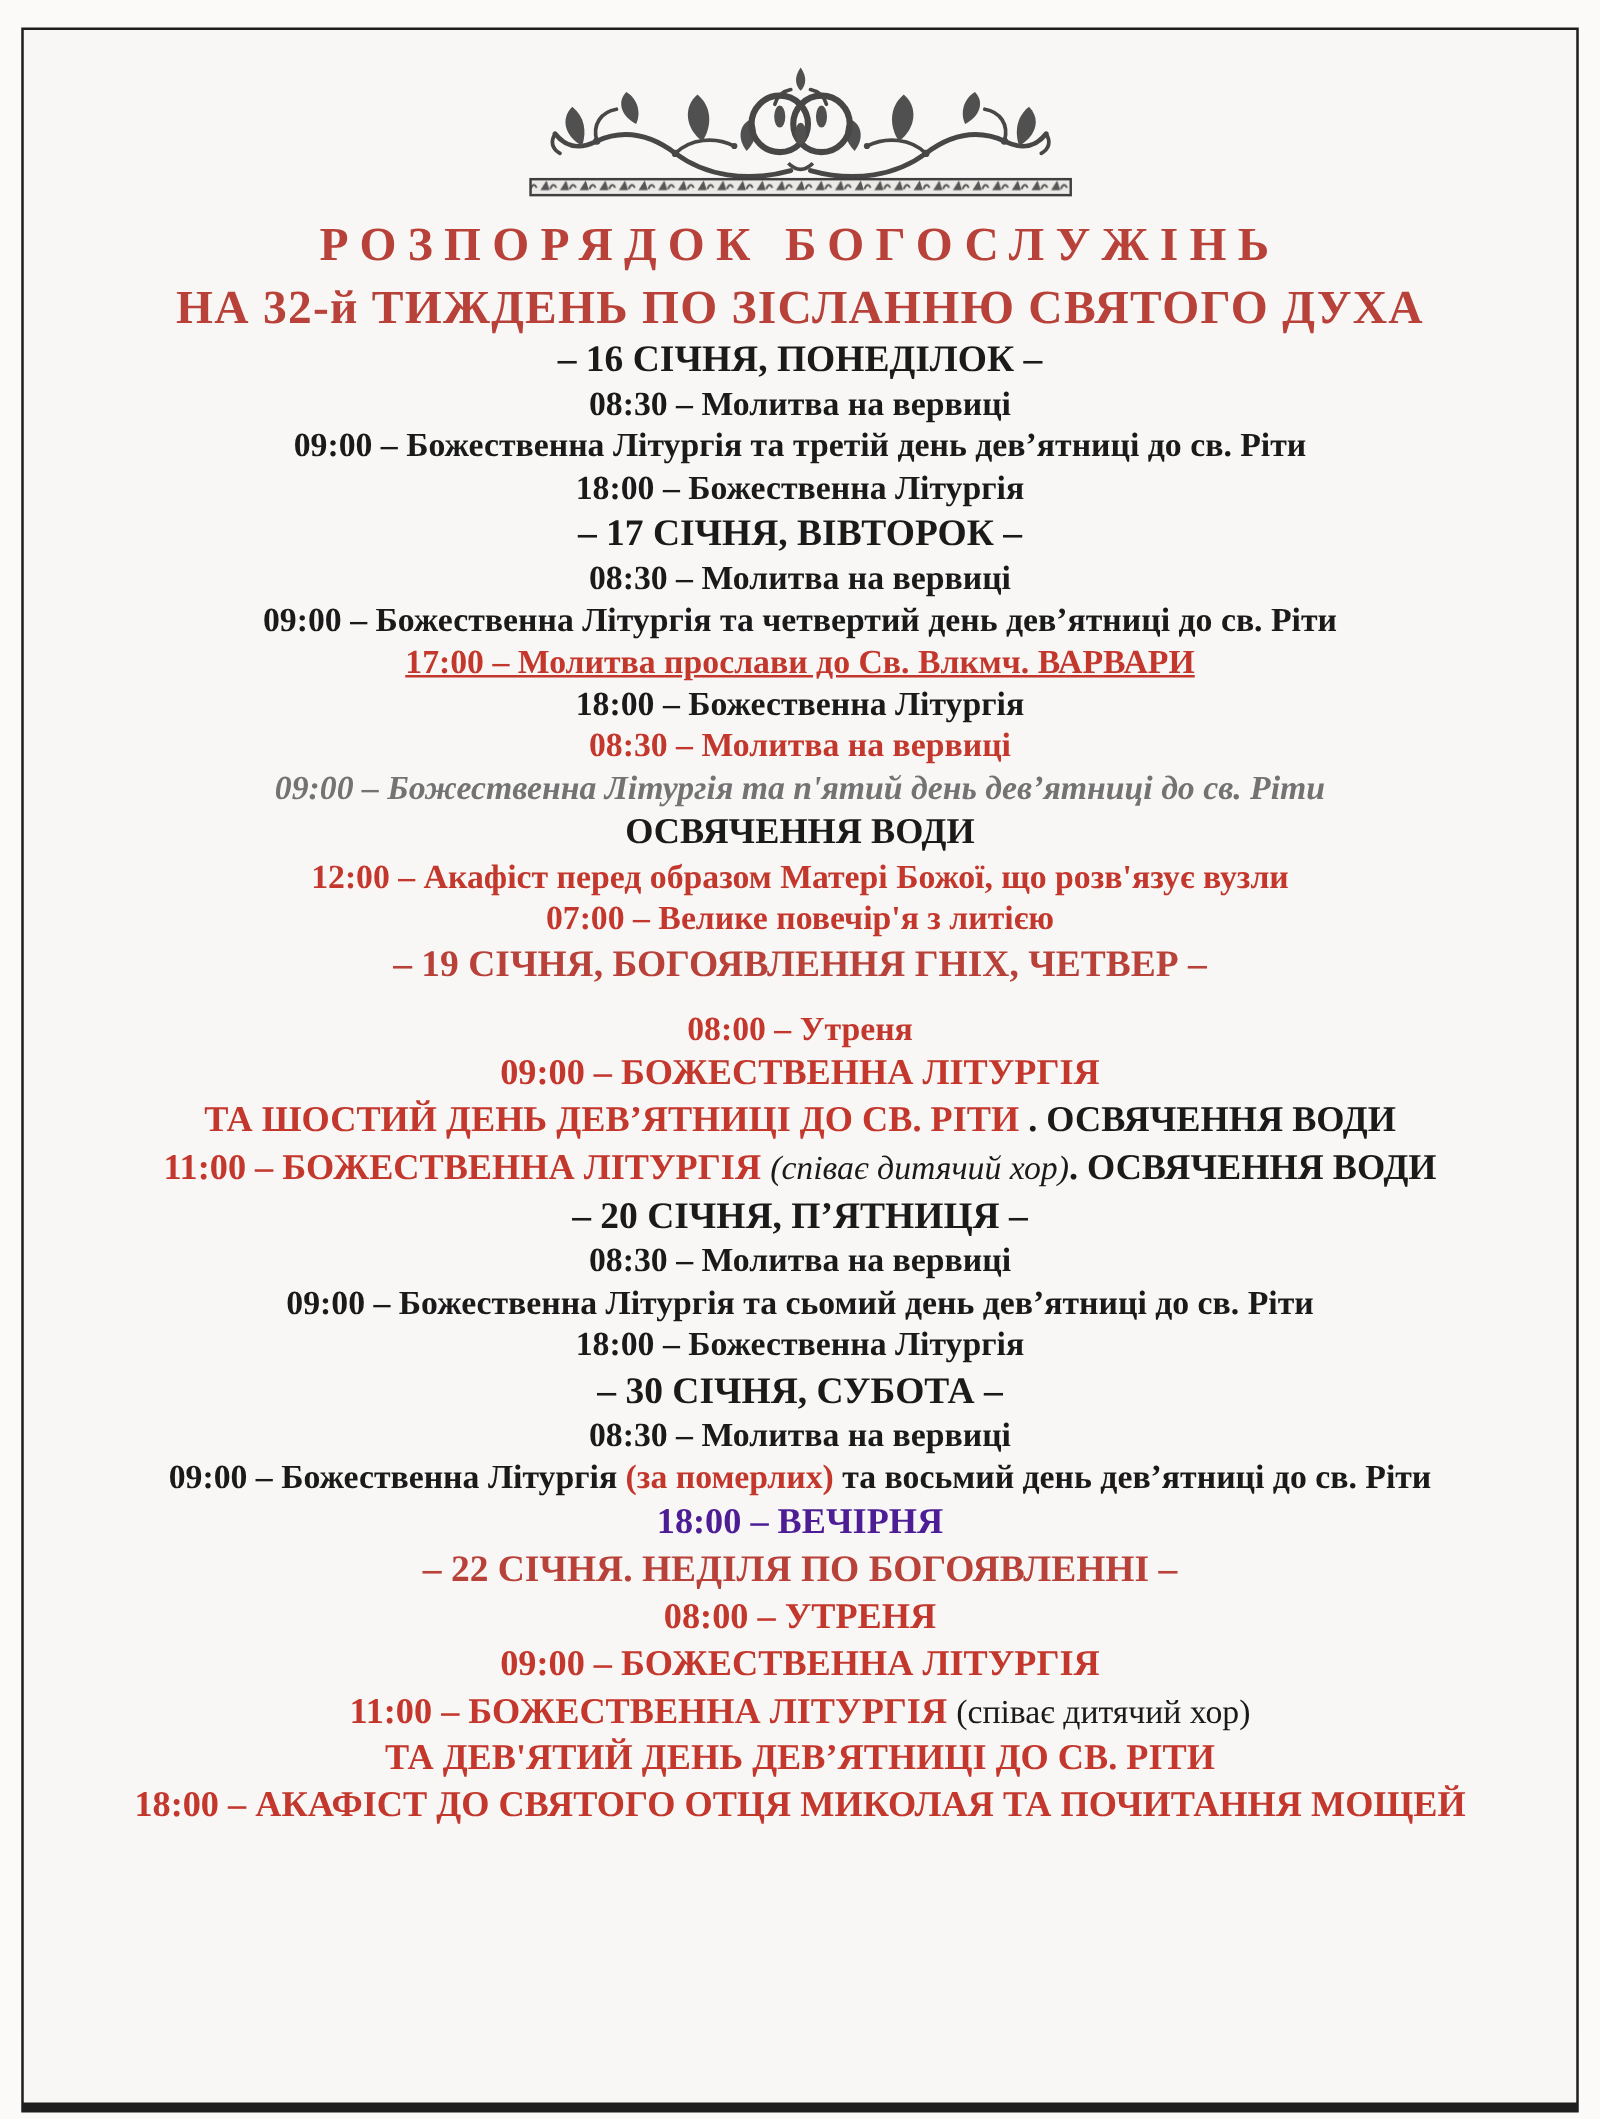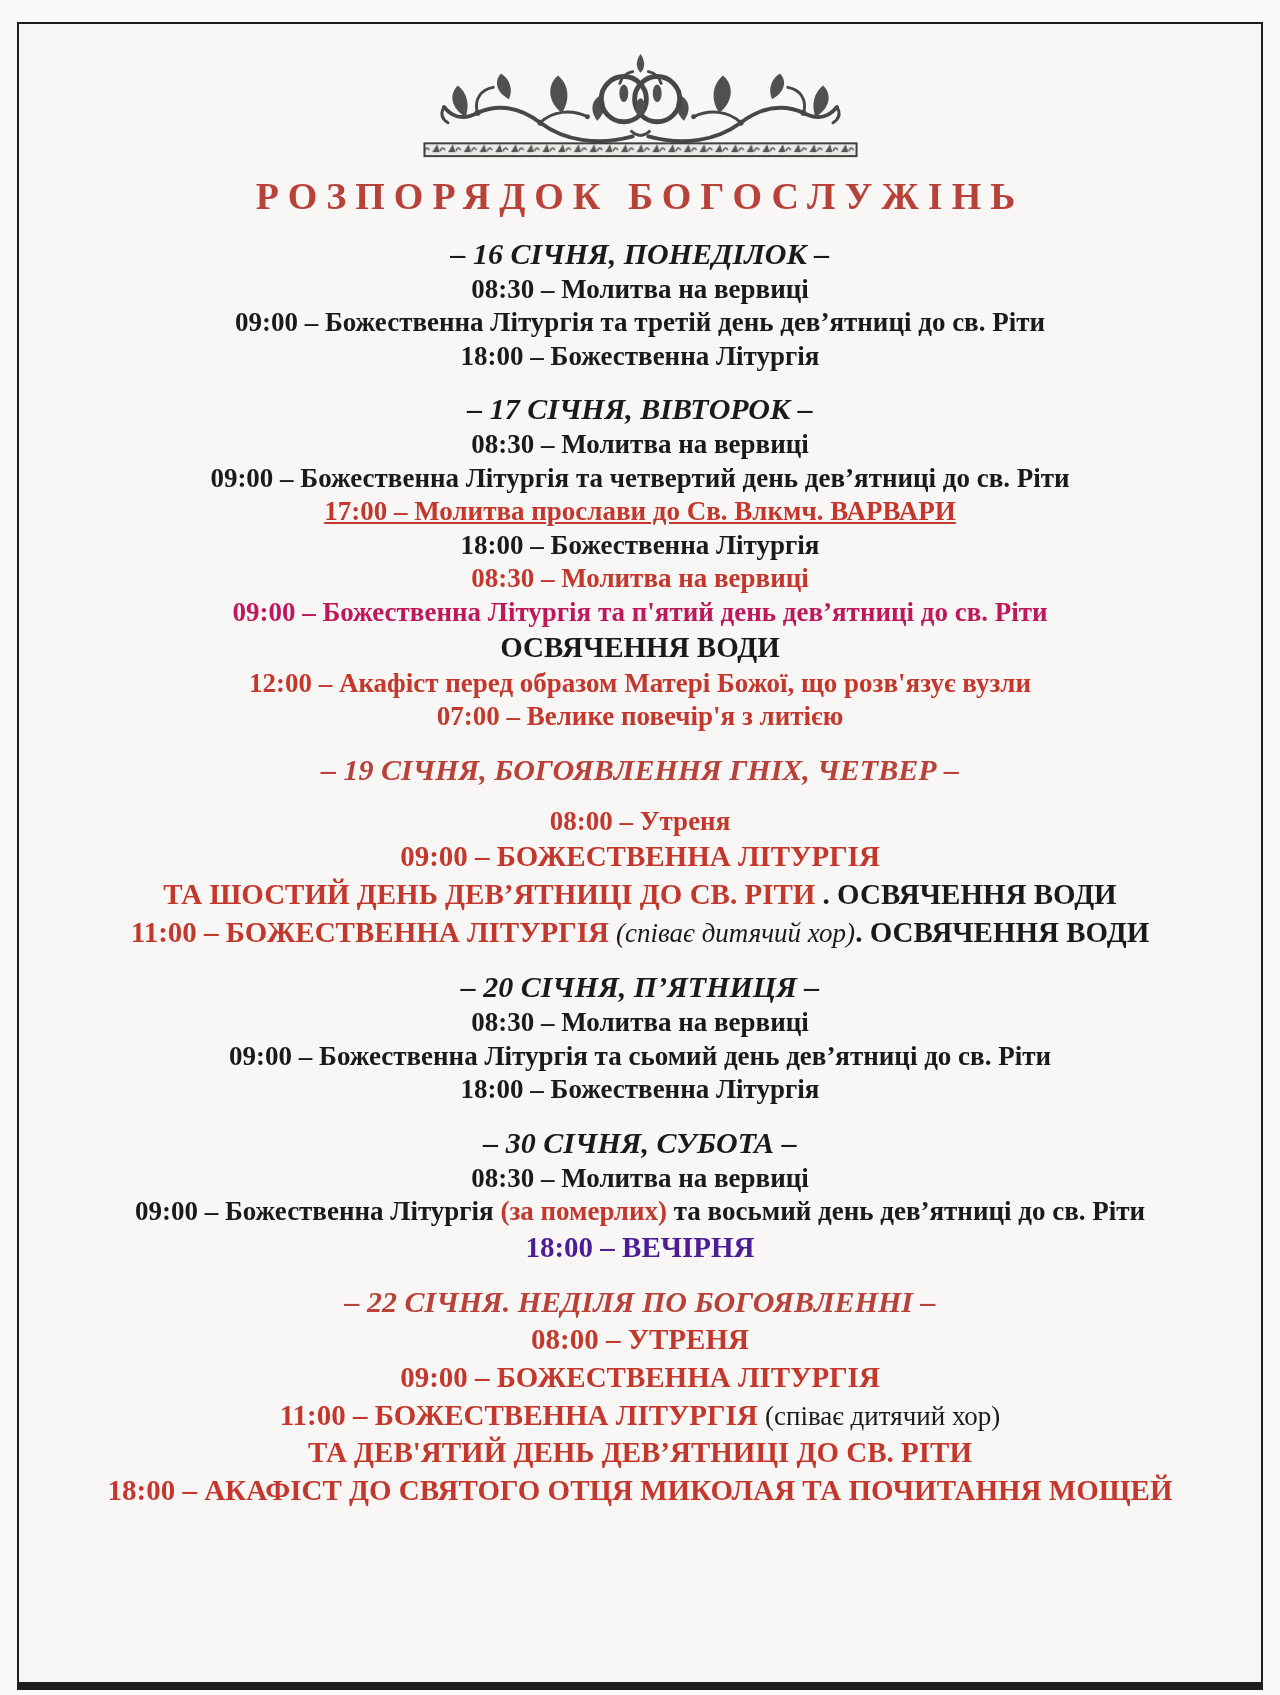--- a/index.html
+++ b/index.html
@@ -17,21 +17,21 @@
     box-sizing:border-box;height:100%;
     padding:24px 28px 10px;
     display:flex;flex-direction:column;align-items:center;
     text-align:center;
   }
   .ornament{margin-top:4px;}
   .title-line{font-weight:bold;white-space:nowrap;}
   .title-line1{margin-top:12px;font-size:38px;letter-spacing:9px;}
   .title-line2{margin-top:6px;font-size:38px;letter-spacing:1px;}
   .day-section{display:flex;flex-direction:column;align-items:center;}
-  .day-header{font-weight:bold;margin-top:16px;white-space:nowrap;font-style:italic;}
+  .day-header{font-weight:bold;white-space:nowrap;}
   .day-header.normal{font-size:30px;line-height:1.3;}
   .day-header.medium{font-size:30px;line-height:1.3;}
   .day-header.large{font-size:34px;line-height:1.35;letter-spacing:.5px;}
   .day-header.gap-after{margin-bottom:16px;}
   .line{font-weight:bold;font-size:27px;line-height:1.24;white-space:nowrap;}
   .line.caps{font-size:29px;line-height:1.3;}
   .seg{font-weight:bold;}
   .seg.nobold{font-weight:normal;}
   .seg.italic{font-style:italic;}
   .seg.body{font-size:27px;}
@@ -72,38 +72,39 @@
       <ellipse cx="213" cy="42" rx="4.5" ry="9" fill="#505050"></ellipse>
       <ellipse cx="247" cy="42" rx="4.5" ry="9" fill="#505050"></ellipse>
       <ellipse cx="230" cy="56" rx="4.5" ry="9" fill="#505050"></ellipse>
       <path d="M230 2 C225 9 225 16 230 21 C235 16 235 9 230 2 Z" fill="#505050"></path>
       <path d="M222 20 q-10 2 -13 12 M238 20 q10 2 13 12" fill="none" stroke="#474747" stroke-width="3" stroke-linecap="round"></path>
       <path d="M220 80 q10 10 20 0" fill="none" stroke="#474747" stroke-width="3"></path>
       <rect x="10" y="93" width="440" height="13" fill="url(#orn-teeth)" stroke="#3f3f3f" stroke-width="2"></rect>
     </svg>
 
     <div class="title-line title-line1" style="color: rgb(184, 66, 58);">РОЗПОРЯДОК БОГОСЛУЖІНЬ</div>
+    <div class="title-line title-line2" style="color: rgb(184, 66, 58);">НА 32-й ТИЖДЕНЬ ПО ЗІСЛАННЮ СВЯТОГО ДУХА</div>
 
     <div id="schedule" style="display:flex;flex-direction:column;align-items:center;">
         <section class="day-section">
           <div class="day-header normal" style="color: rgb(26, 26, 26);">– 16 СІЧНЯ, ПОНЕДІЛОК –</div>
           <div class="line"><span class="seg" style="color: rgb(26, 26, 26);">08:30 – Молитва на вервиці</span></div>
           <div class="line"><span class="seg" style="color: rgb(26, 26, 26);">09:00 – Божественна Літургія та третій день дев’ятниці до св. Ріти</span></div>
           <div class="line"><span class="seg" style="color: rgb(26, 26, 26);">18:00 – Божественна Літургія</span></div>
         </section>
         <section class="day-section">
           <div class="day-header normal" style="color: rgb(26, 26, 26);">– 17 СІЧНЯ, ВІВТОРОК –</div>
           <div class="line"><span class="seg" style="color: rgb(26, 26, 26);">08:30 – Молитва на вервиці</span></div>
           <div class="line"><span class="seg" style="color: rgb(26, 26, 26);">09:00 – Божественна Літургія та четвертий день дев’ятниці до св. Ріти</span></div>
           <div class="line"><span class="seg" style="color: rgb(195, 55, 44); text-decoration: underline;">17:00 – Молитва прослави до Св. Влкмч. ВАРВАРИ</span></div>
           <div class="line"><span class="seg" style="color: rgb(26, 26, 26);">18:00 – Божественна Літургія</span></div>
         </section>
         <section class="day-section">
           <div class="line"><span class="seg" style="color: rgb(195, 55, 44);">08:30 – Молитва на вервиці</span></div>
-          <div class="line"><span class="seg" style="color: #be185d;">09:00 – Божественна Літургія та п'ятий день дев’ятниці до св. Ріти</span></div>
+          <div class="line"><span class="seg" style="color: #737373; font-style: italic;">09:00 – Божественна Літургія та п'ятий день дев’ятниці до св. Ріти</span></div>
           <div class="line caps"><span class="seg" style="color: rgb(26, 26, 26);">ОСВЯЧЕННЯ ВОДИ</span></div>
           <div class="line"><span class="seg" style="color: rgb(195, 55, 44);">12:00 –  Акафіст перед образом Матері Божої, що розв'язує вузли</span></div>
           <div class="line"><span class="seg" style="color: rgb(195, 55, 44);">07:00 – Велике повечір'я з литією</span></div>
         </section>
         <section class="day-section">
           <div class="day-header medium gap-after" style="color: rgb(184, 66, 58);">– 19 СІЧНЯ, БОГОЯВЛЕННЯ ГНІХ, ЧЕТВЕР –</div>
           <div class="line"><span class="seg" style="color: rgb(195, 55, 44);">08:00 – Утреня</span></div>
           <div class="line caps"><span class="seg" style="color: rgb(195, 55, 44);">09:00 – БОЖЕСТВЕННА ЛІТУРГІЯ</span></div>
           <div class="line caps"><span class="seg" style="color: rgb(195, 55, 44);">ТА ШОСТИЙ ДЕНЬ ДЕВ’ЯТНИЦІ ДО СВ. РІТИ </span><span class="seg" style="color: rgb(26, 26, 26);">. ОСВЯЧЕННЯ ВОДИ</span></div>
           <div class="line caps"><span class="seg" style="color: rgb(195, 55, 44);">11:00 – БОЖЕСТВЕННА ЛІТУРГІЯ </span><span class="seg nobold italic body" style="color: rgb(26, 26, 26);">(співає дитячий хор)</span><span class="seg" style="color: rgb(26, 26, 26);">. ОСВЯЧЕННЯ ВОДИ</span></div>

